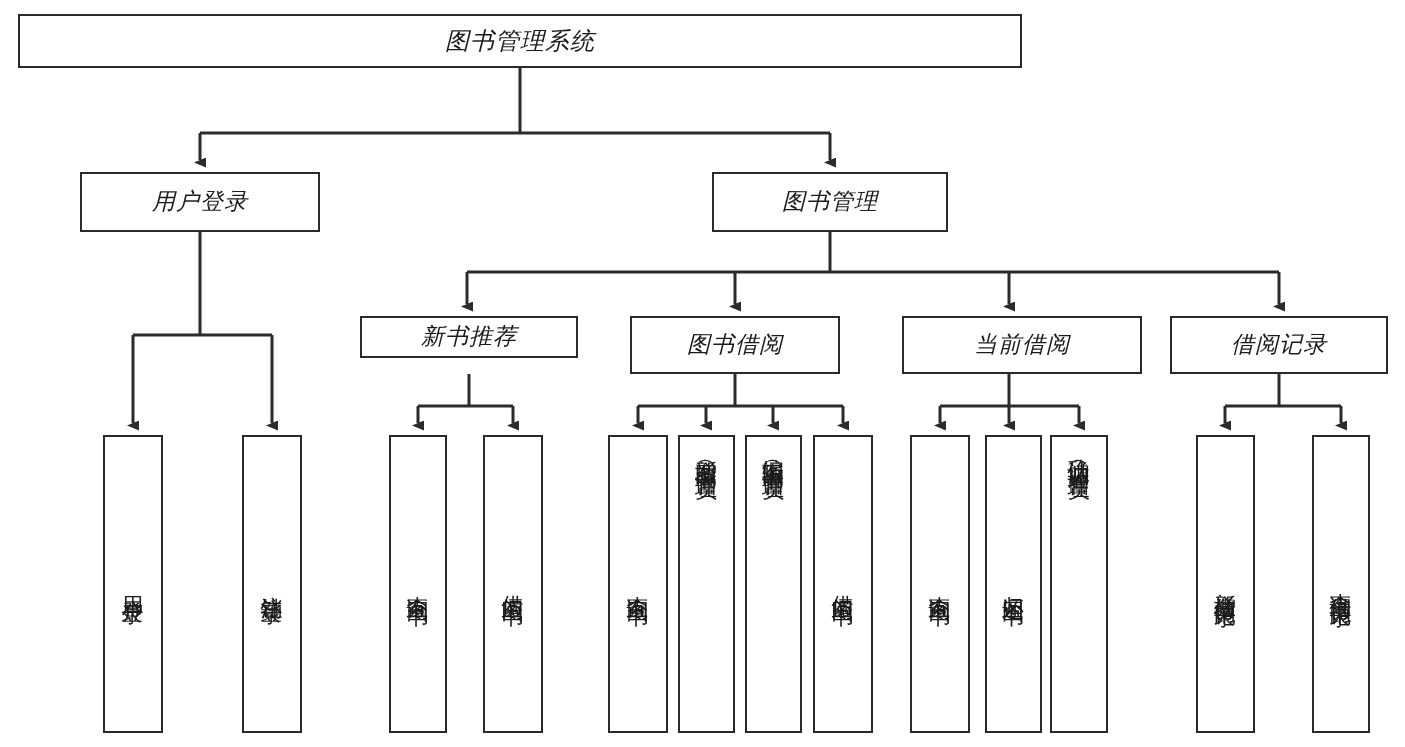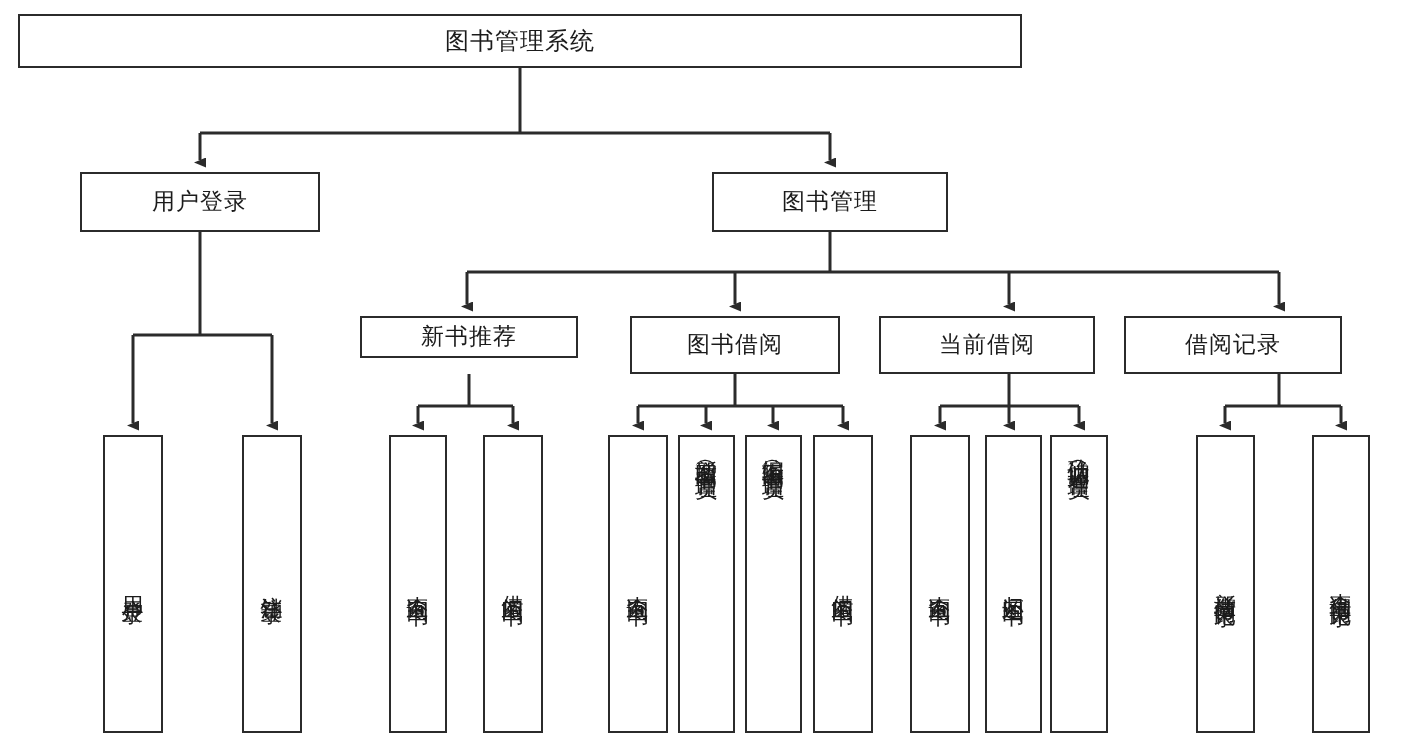--- a/index.html
+++ b/index.html
@@ -25,20 +25,21 @@
     display: flex;
     align-items: center;
     justify-content: center;
     color: #1b1b1b;
   }
   .node.h {
     font-size: 23px;
     line-height: 1.2;
     letter-spacing: 1px;
     white-space: nowrap;
+    font-style: italic;
   }
   .node.root {
     font-size: 24px;
   }
   .leaf {
     position: absolute;
     box-sizing: border-box;
     border: 2px solid #2b2b2b;
     background: #ffffff;
     color: #1b1b1b;
@@ -130,22 +131,22 @@
     </g>
   </svg>
 
   <div class="node h root" style="left:18px; top:14px; width:1004px; height:54px;">图书管理系统</div>
 
   <div class="node h" style="left:80px; top:172px; width:240px; height:60px;">用户登录</div>
   <div class="node h" style="left:712px; top:172px; width:236px; height:60px;">图书管理</div>
 
   <div class="node h" style="left:360px; top:316px; width:218px; height:42px;">新书推荐</div>
   <div class="node h" style="left:630px; top:316px; width:210px; height:58px;">图书借阅</div>
-  <div class="node h" style="left:879px; top:316px; width:216px; height:58px;">当前借阅</div>
-  <div class="node h" style="left:1124px; top:316px; width:218px; height:58px;">借阅记录</div>
+  <div class="node h" style="left:902px; top:316px; width:240px; height:58px;">当前借阅</div>
+  <div class="node h" style="left:1170px; top:316px; width:218px; height:58px;">借阅记录</div>
 
   <div class="leaf center-text" style="left:103px; top:435px; width:60px; height:298px;">
     <span class="vtext">用户登录</span>
   </div>
   <div class="leaf center-text" style="left:242px; top:435px; width:60px; height:298px;">
     <span class="vtext">注销登录</span>
   </div>
 
   <div class="leaf center-text" style="left:389px; top:435px; width:58px; height:298px;">
     <span class="vtext">查询图书</span>

